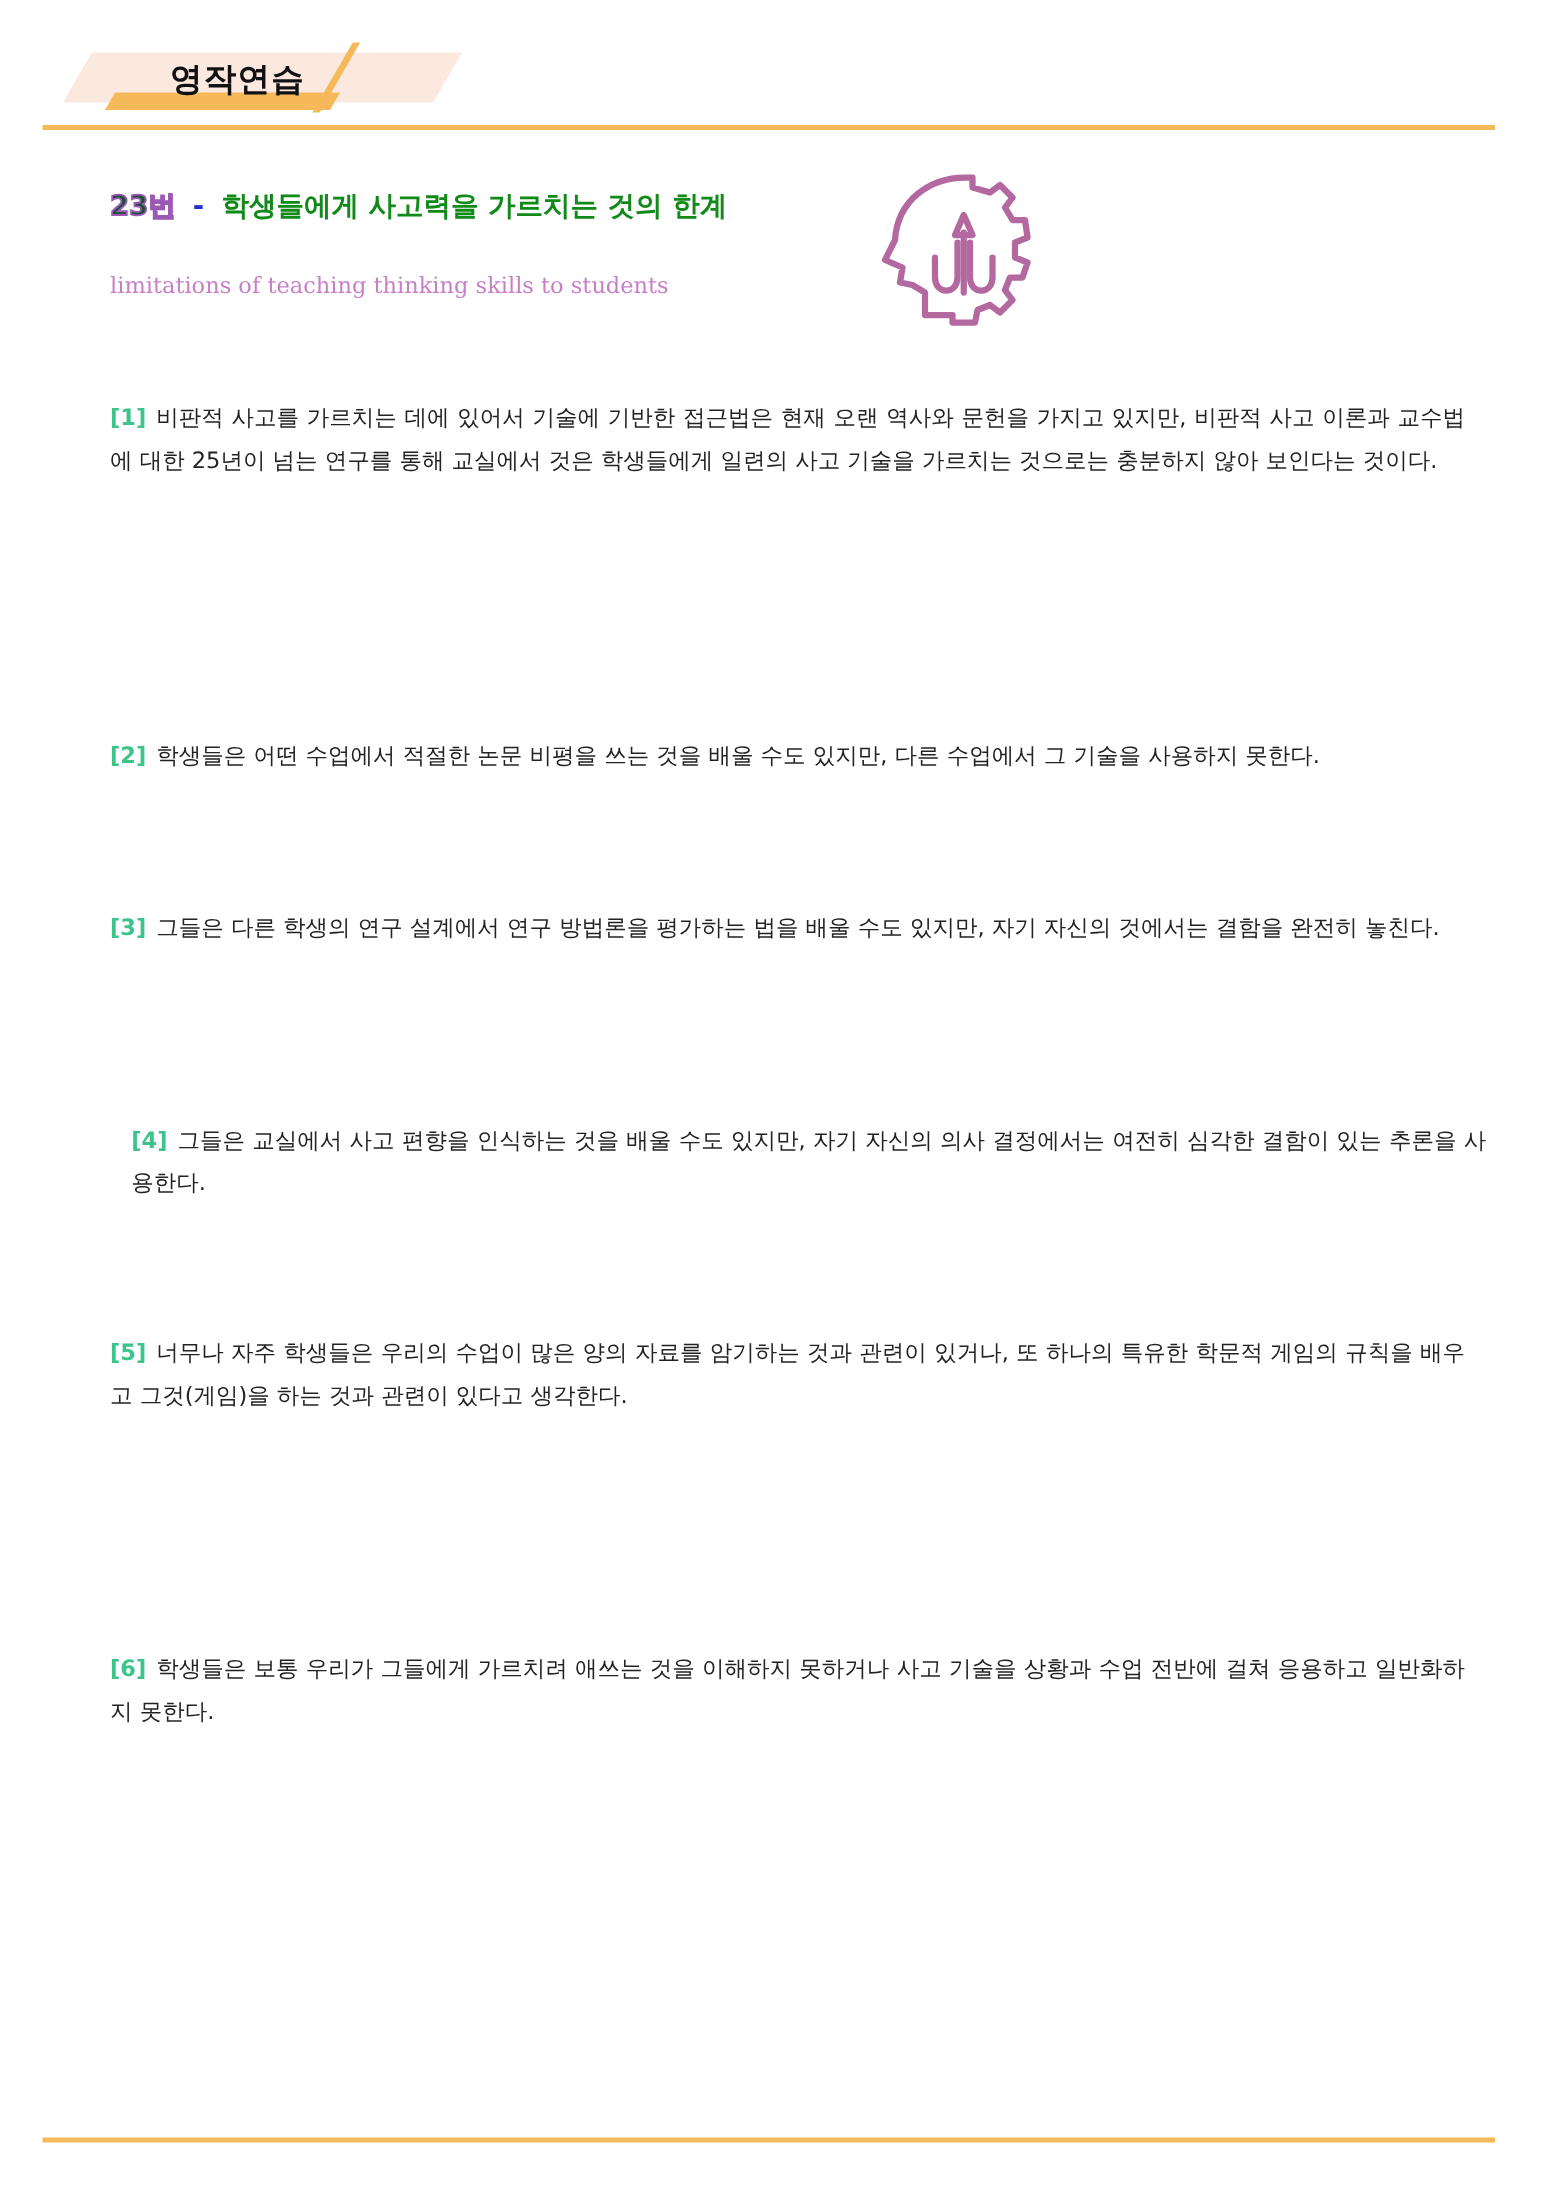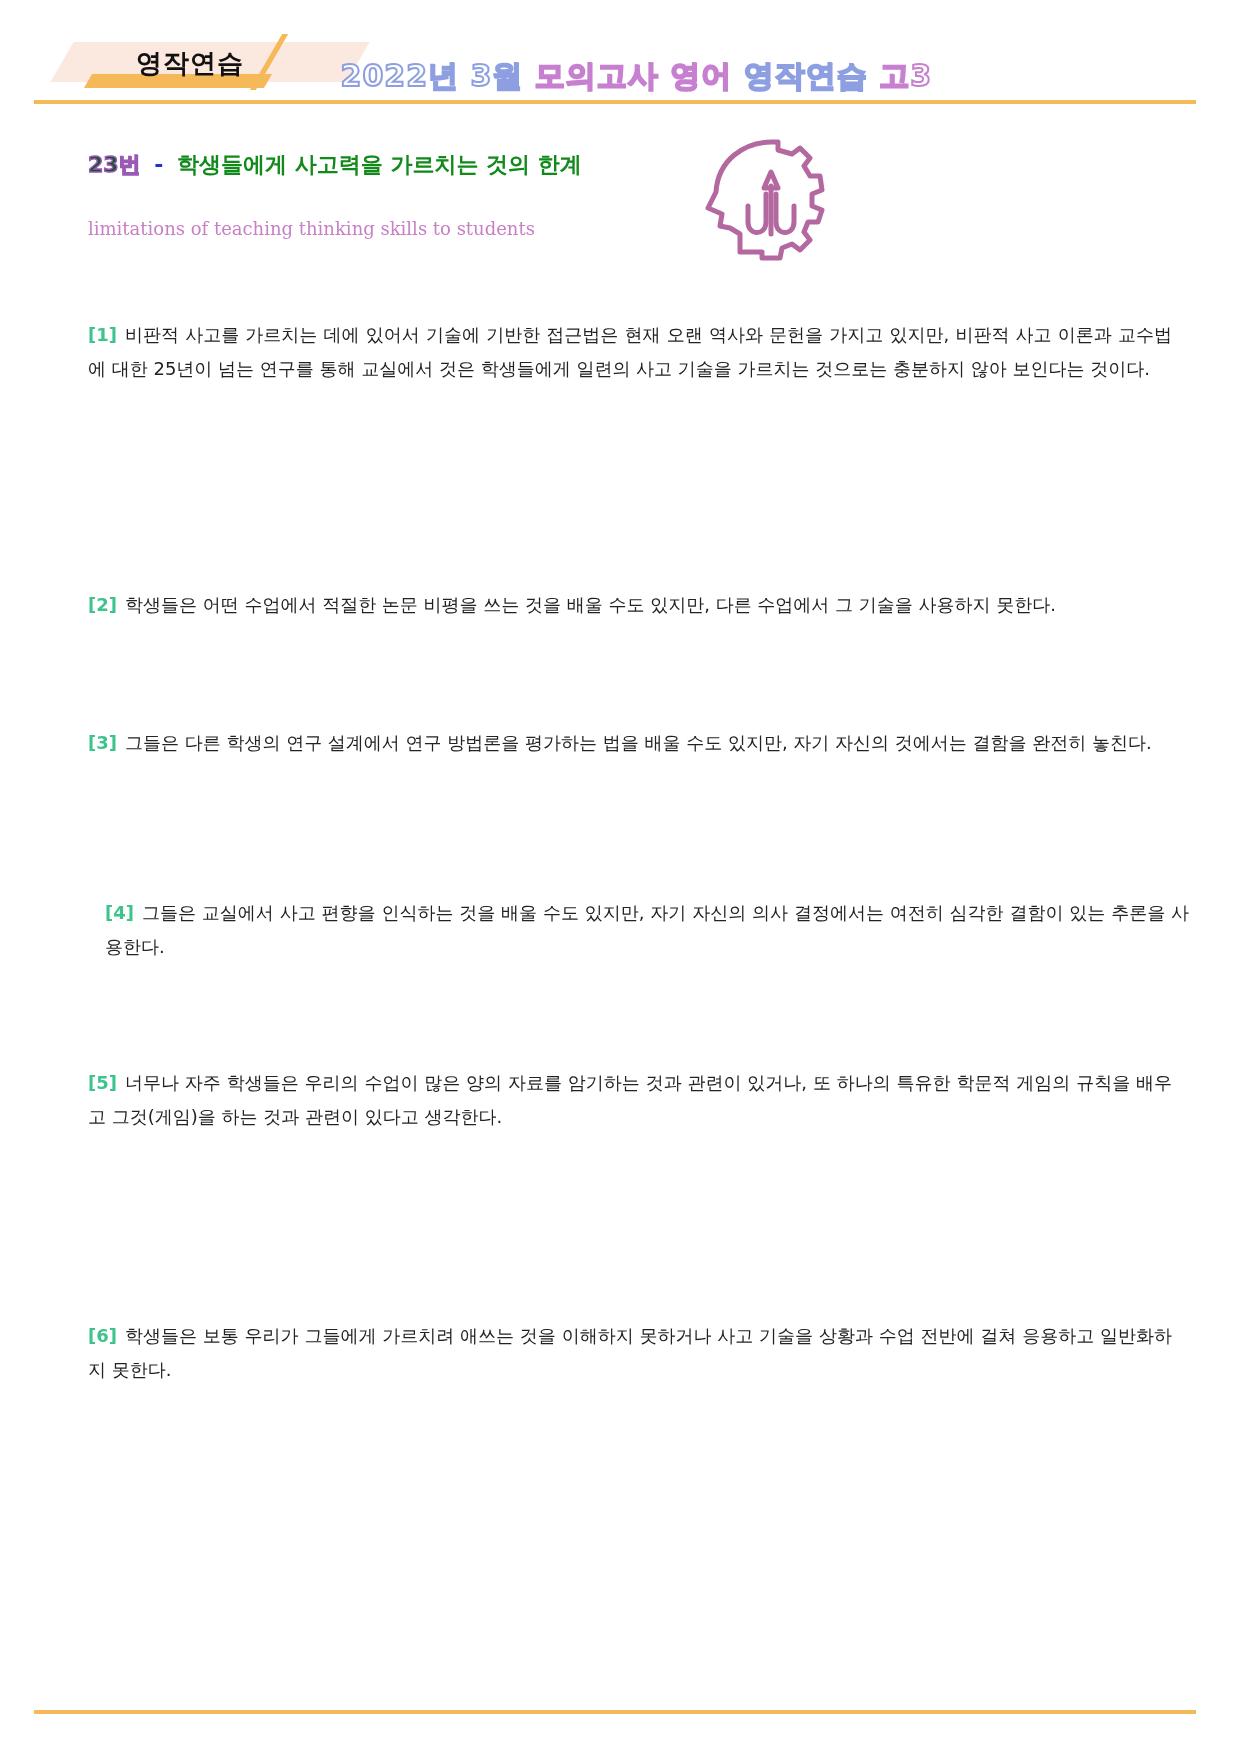--- a/index.html
+++ b/index.html
@@ -37,23 +37,20 @@
   .footer-rule { position: absolute; left: 34px; top: 1710px; width: 1162px; height: 4px; background: #f5b95a; }
 </style>
 </head>
 <body>
 
 <div class="header">
   <div class="tag-bg"></div>
   <div class="tag-accent"></div>
   <div class="tag-slash"></div>
   <div class="tag-label">영작연습</div>
-  <div class="header-title">
-    <span class="blue">2022년 3월 </span><span class="purple">모의고사 영어 </span><span class="blue">영작연습 </span><span class="purple">고3</span>
-  </div>
   <div class="header-rule"></div>
 </div>
 
 <div class="section-title">
   <span class="num">23번</span>
   <span class="dash">-</span>
   <span class="ko">학생들에게 사고력을 가르치는 것의 한계</span>
 </div>
 <div class="subtitle">limitations of teaching thinking skills to students</div>
 

